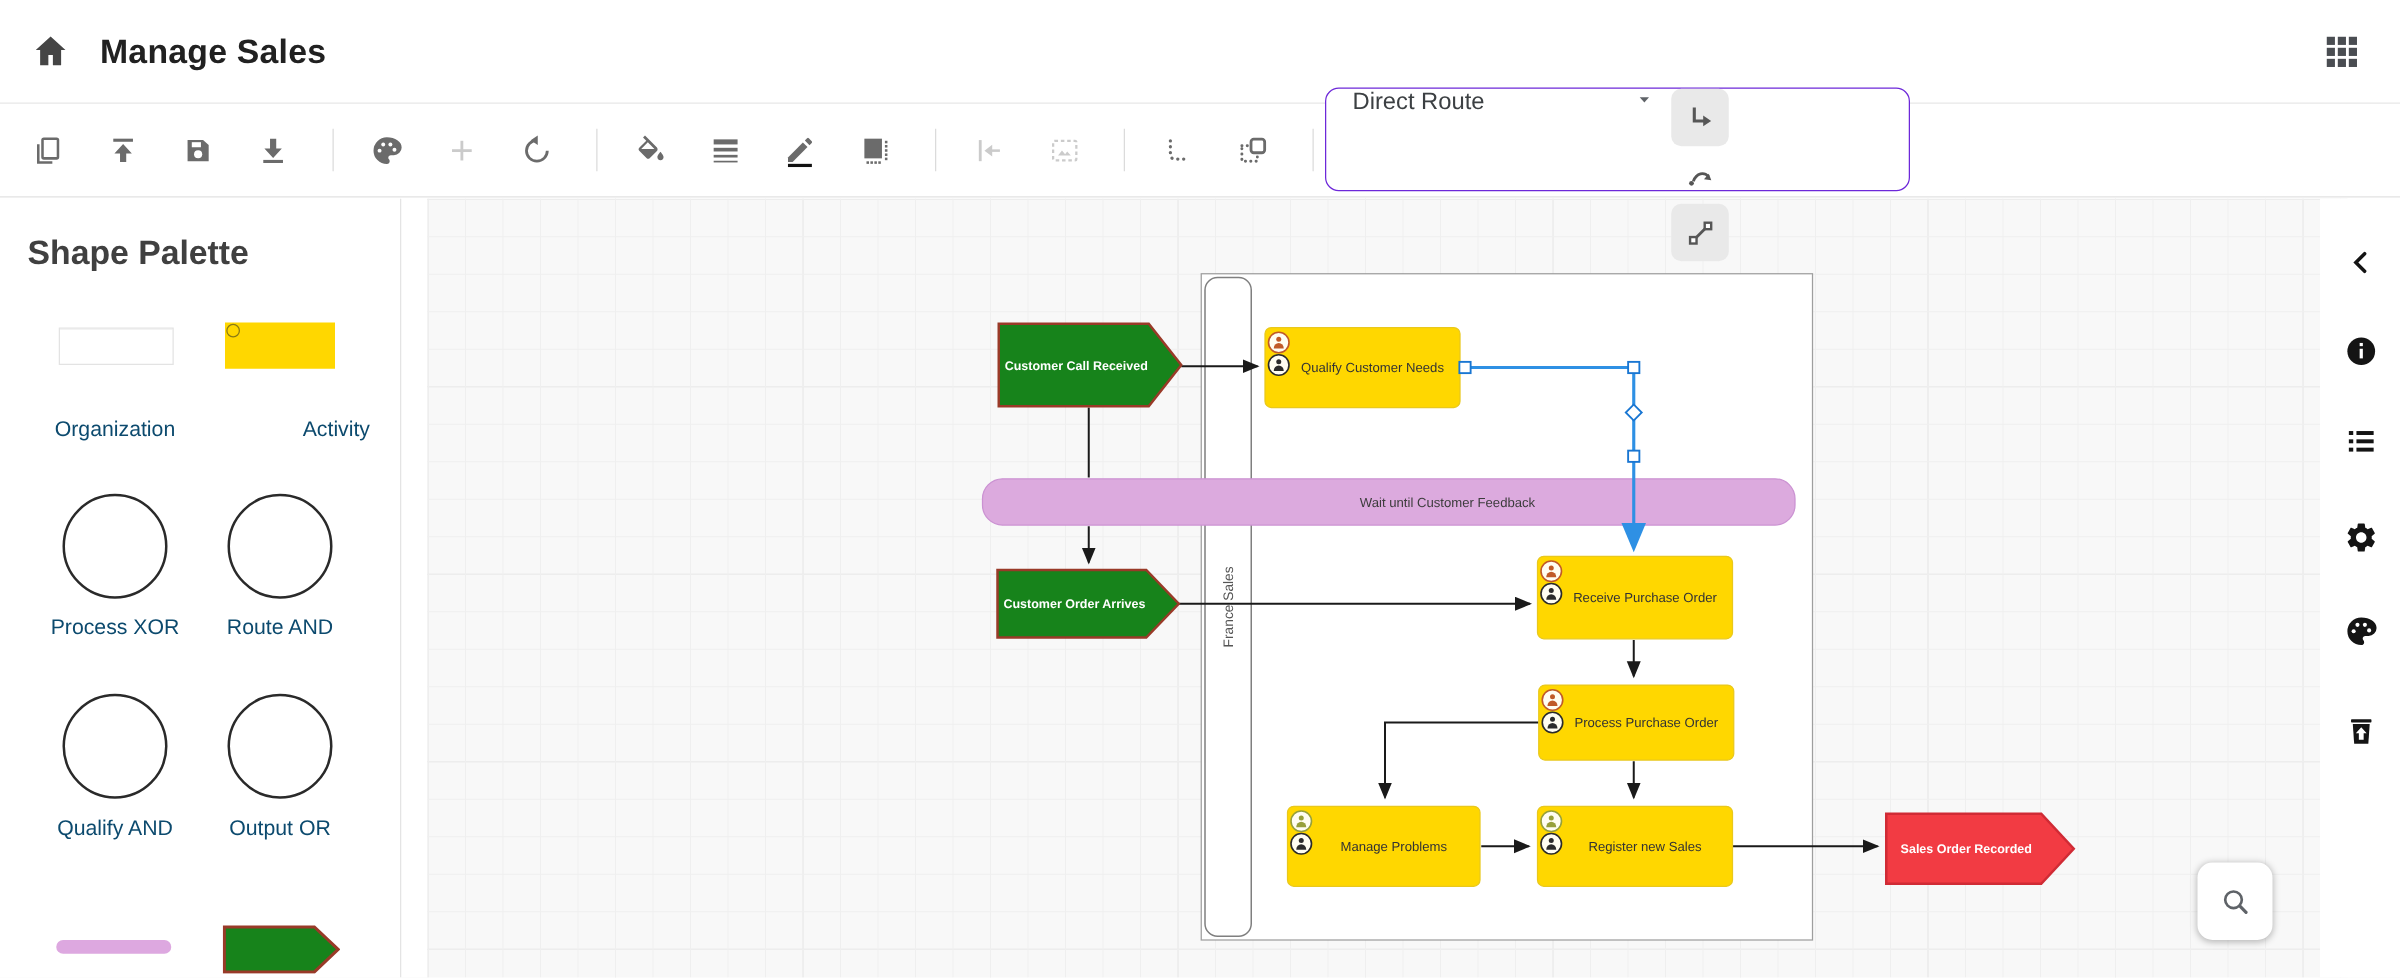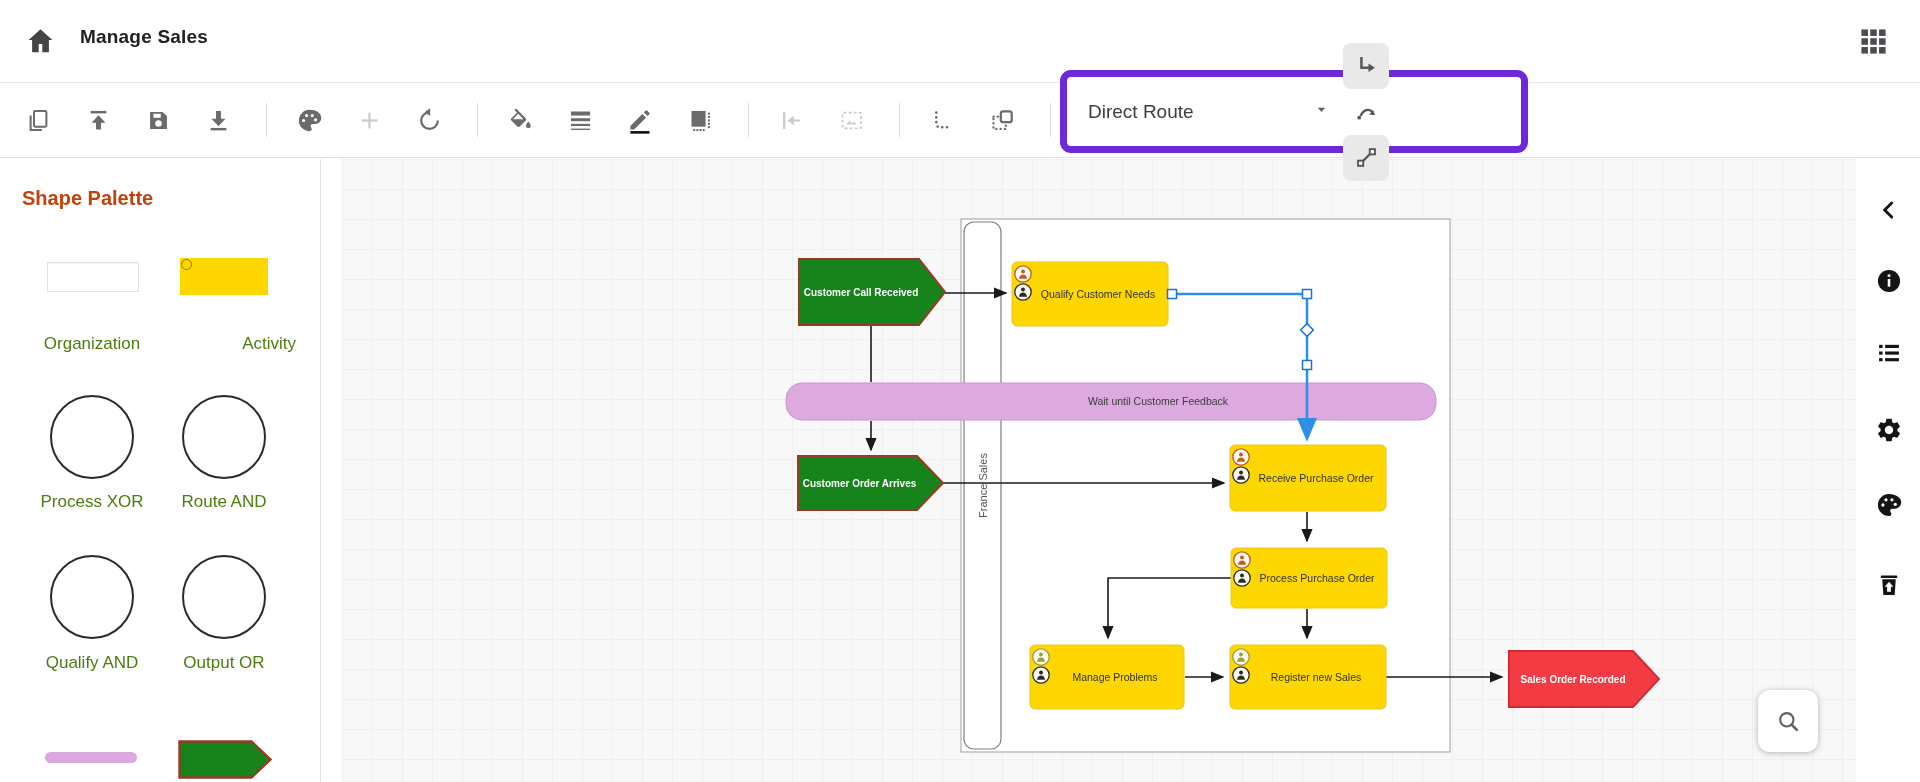--- a/index.html
+++ b/index.html
@@ -3,45 +3,45 @@
 <meta charset="utf-8">
 <style>
   html,body{margin:0;padding:0;}
   body{width:1920px;height:782px;position:relative;overflow:hidden;background:#fff;
        font-family:"Liberation Sans","DejaVu Sans",sans-serif;-webkit-font-smoothing:antialiased;}
   button{font-family:inherit;}
 
   
   .header{position:absolute;left:0;top:0;right:0;height:82px;background:#fff;border-bottom:1px solid #e7e7e7;z-index:3;}
   .home-btn{position:absolute;left:20px;top:24px;width:40px;height:36px;border:none;background:none;cursor:pointer;padding:0;}
-  .page-title{position:absolute;left:80px;top:26px;font-size:19px;font-weight:600;color:#212121;letter-spacing:.2px;}
+  .page-title{position:absolute;left:80px;top:26px;font-size:27px;font-weight:600;color:#212121;letter-spacing:.2px;}
   .apps-btn{position:absolute;left:1852px;top:24px;width:42px;height:38px;border:none;background:none;cursor:pointer;padding:0;}
 
   
   .toolbar{position:absolute;left:0;top:83px;right:0;height:75px;background:#fff;border-bottom:1px solid #e2e2e2;
            display:flex;align-items:center;padding-left:18px;box-sizing:border-box;z-index:2;}
   .tb-btn{width:40px;height:46px;margin-right:20px;border:none;background:none;padding:0;cursor:pointer;
           display:flex;align-items:center;justify-content:center;}
   .tb-btn[disabled]{cursor:default;}
   .tb-div{width:1px;height:34px;background:#dbdbdb;margin:0 22px 0 8px;}
 
   
   .route-group{position:absolute;left:1060px;top:70px;width:468px;height:83px;box-sizing:border-box;
-               border:7px solid #6d28d9;border-radius:11px;background:#fff;display:flex;align-items:center;z-index:4;}
+               border:1px solid #6d28d9;border-radius:11px;background:#fff;display:flex;align-items:flex-start;z-index:4;}
   .route-select{margin-left:21px;width:242px;display:flex;align-items:center;justify-content:space-between;
                 background:none;border:none;cursor:pointer;padding:0;}
   .route-select .value{font-size:19px;color:#3c4043;}
   .conn-btn{width:46px;height:46px;margin-left:13px;border:none;border-radius:8px;background:transparent;
             display:flex;align-items:center;justify-content:center;cursor:pointer;padding:0;}
   .conn-btn.active{background:#e9e9e9;}
 
   
   .palette{position:absolute;left:0;top:159px;width:320px;bottom:0;background:#fff;border-right:1px solid #e4e4e4;z-index:2;}
-  .palette .heading{position:absolute;left:22px;top:28px;font-size:20px;font-weight:600;color:#c2410c;}
-  .pal-label{position:absolute;width:150px;text-align:center;font-size:17px;color:#4d7c0f;}
+  .palette .heading{position:absolute;left:22px;top:28px;font-size:27px;font-weight:600;color:#404040;}
+  .pal-label{position:absolute;width:150px;text-align:center;font-size:17px;color:#0c4a6e;}
   .pal-circle{position:absolute;width:84px;height:84px;border:2px solid #2a2a2a;border-radius:50%;background:#fff;box-sizing:border-box;cursor:grab;}
   .pal-org{position:absolute;left:47px;top:103px;width:90px;height:28px;background:#fff;border:1px solid #e3e3e3;box-shadow:inset 0 1px 0 #f3f3f3;cursor:grab;}
   .pal-act{position:absolute;left:180px;top:99px;width:88px;height:37px;background:#ffd700;cursor:grab;}
   .pal-act .corner-badge{position:absolute;left:1px;top:1px;width:11px;height:11px;border:1.5px solid #8a7a14;border-radius:50%;box-sizing:border-box;}
   .pal-bar{position:absolute;left:45px;top:593px;width:92px;height:11px;background:#dda8e0;border-radius:6px;cursor:grab;}
   .pal-arrow{position:absolute;left:178px;top:581px;width:94px;height:39px;cursor:grab;}
 
   
   .canvas{position:absolute;left:320px;top:159px;width:1536px;height:623px;background-color:#f8f8f8;
     background-image:

